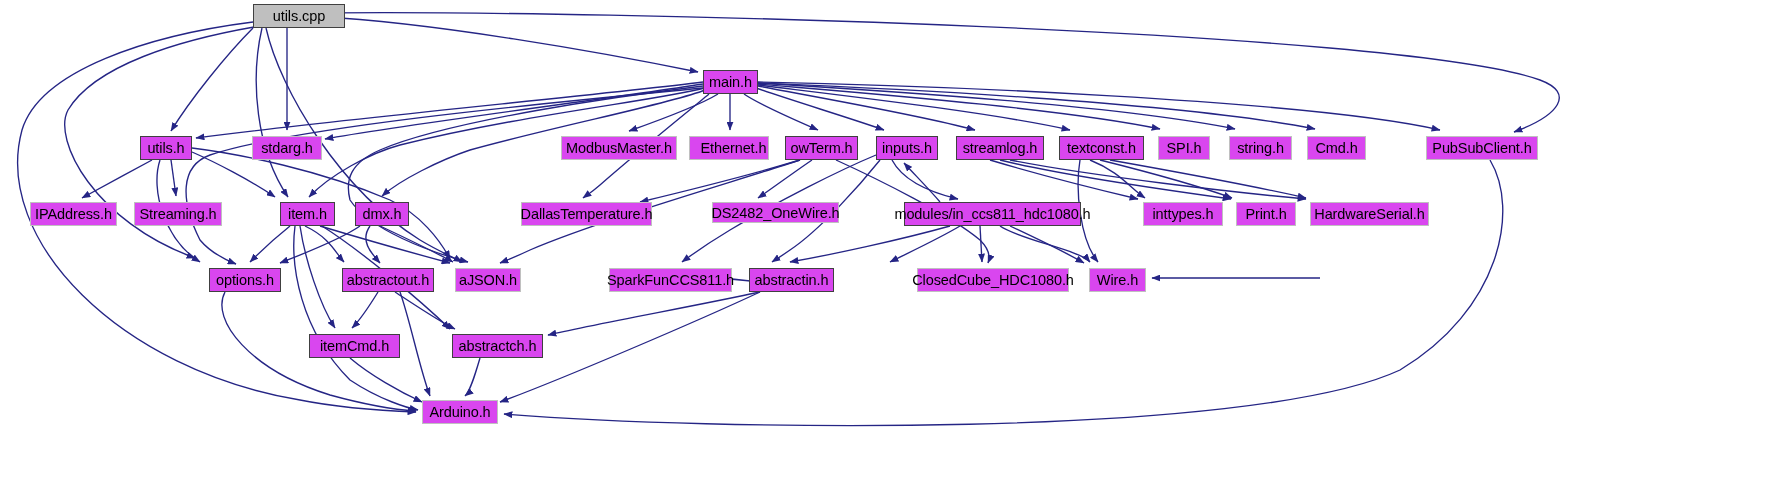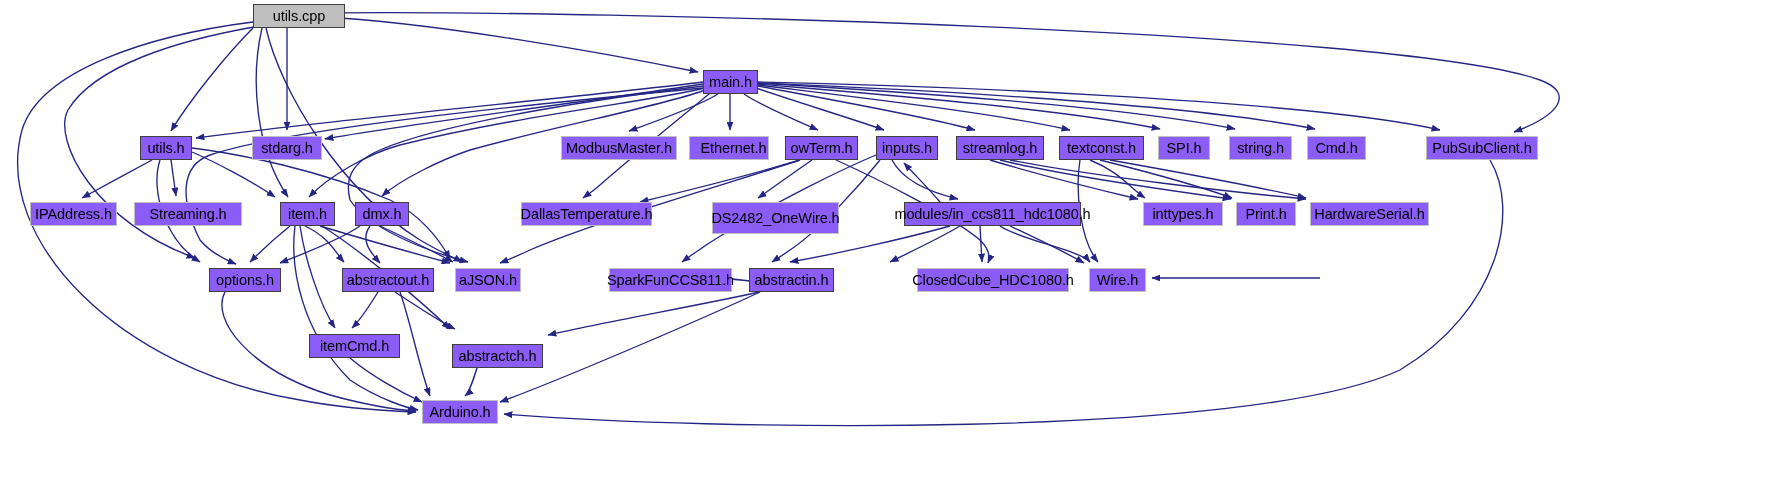--- a/index.html
+++ b/index.html
@@ -1,20 +1,20 @@
 <!DOCTYPE html>
 <html><head>
 <meta charset="utf-8">
 <style>
   html,body{margin:0;padding:0;background:#ffffff;}
   body{font-family:"Liberation Sans",sans-serif;}
   #graph-canvas{position:relative;width:1770px;height:485px;overflow:hidden;background:#fff;}
   #edge-layer{position:absolute;left:0;top:0;width:1770px;height:485px;}
   .node{position:absolute;box-sizing:border-box;display:flex;align-items:center;justify-content:center;
-        background:#8b5cf6;border:1px solid #c0c0c0;color:#000;font-size:14.5px;white-space:nowrap;
+        background:#d946ef;border:1px solid #c0c0c0;color:#000;font-size:14.5px;white-space:nowrap;
         letter-spacing:-0.1px;}
   .node.solid{border:1.5px solid #404040;}
   .node.root{border:1.5px solid #404040;background:#bfbfbf;}
   .node span{pointer-events:none;}
 </style>
 </head>
 <body>
 
 <div id="graph-canvas">
 
@@ -153,33 +153,33 @@
   </div>
   <div class="node" style="left:1307px;top:136px;width:59px;height:24px;">
     <span>Cmd.h</span>
   </div>
   <div class="node" style="left:1426px;top:136px;width:112px;height:24px;">
     <span>PubSubClient.h</span>
   </div>
   <div class="node" style="left:30px;top:202px;width:87px;height:24px;">
     <span>IPAddress.h</span>
   </div>
-  <div class="node" style="left:134px;top:202px;width:108px;height:24px;">
+  <div class="node" style="left:134px;top:202px;width:88px;height:24px;">
     <span>Streaming.h</span>
   </div>
   <div class="node solid" style="left:280px;top:202px;width:55px;height:24px;">
     <span>item.h</span>
   </div>
   <div class="node solid" style="left:355px;top:202px;width:54px;height:24px;">
     <span>dmx.h</span>
   </div>
   <div class="node" style="left:521px;top:202px;width:131px;height:24px;">
     <span>DallasTemperature.h</span>
   </div>
-  <div class="node" style="left:712px;top:202px;width:127px;height:32px;">
+  <div class="node" style="left:712px;top:202px;width:127px;height:21px;">
     <span>DS2482_OneWire.h</span>
   </div>
   <div class="node solid" style="left:904px;top:202px;width:177px;height:24px;">
     <span>modules/in_ccs811_hdc1080.h</span>
   </div>
   <div class="node" style="left:1143px;top:202px;width:80px;height:24px;text-align:right;">
     <span>inttypes.h</span>
   </div>
   <div class="node" style="left:1236px;top:202px;width:60px;height:24px;">
     <span>Print.h</span>
@@ -204,20 +204,20 @@
   </div>
   <div class="node" style="left:917px;top:268px;width:152px;height:24px;">
     <span>ClosedCube_HDC1080.h</span>
   </div>
   <div class="node" style="left:1089px;top:268px;width:57px;height:24px;">
     <span>Wire.h</span>
   </div>
   <div class="node solid" style="left:309px;top:334px;width:91px;height:24px;">
     <span>itemCmd.h</span>
   </div>
-  <div class="node solid" style="left:452px;top:334px;width:91px;height:24px;margin-top:10px;">
+  <div class="node solid" style="left:452px;top:334px;width:91px;height:24px;">
     <span>abstractch.h</span>
   </div>
   <div class="node" style="left:422px;top:400px;width:76px;height:24px;">
     <span>Arduino.h</span>
   </div>
 
 </div>
 
 </body></html>

